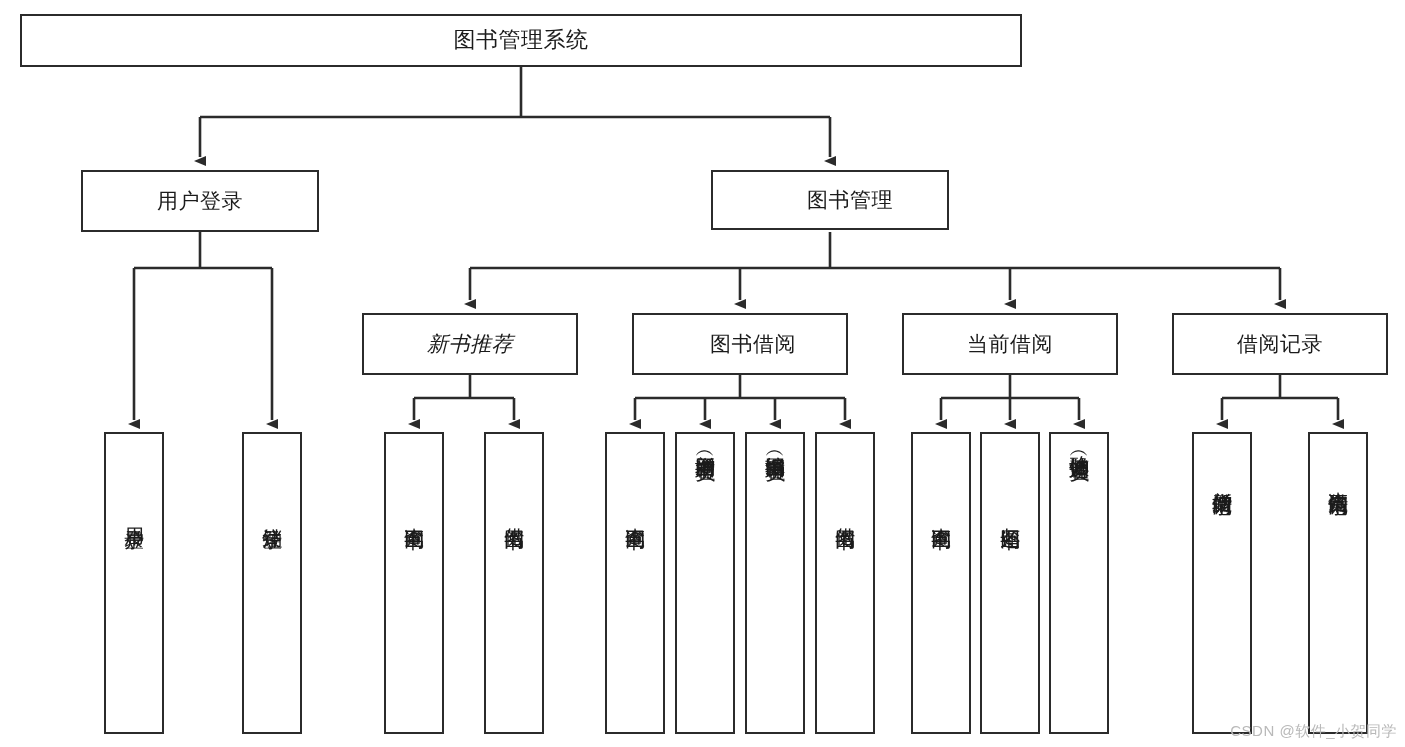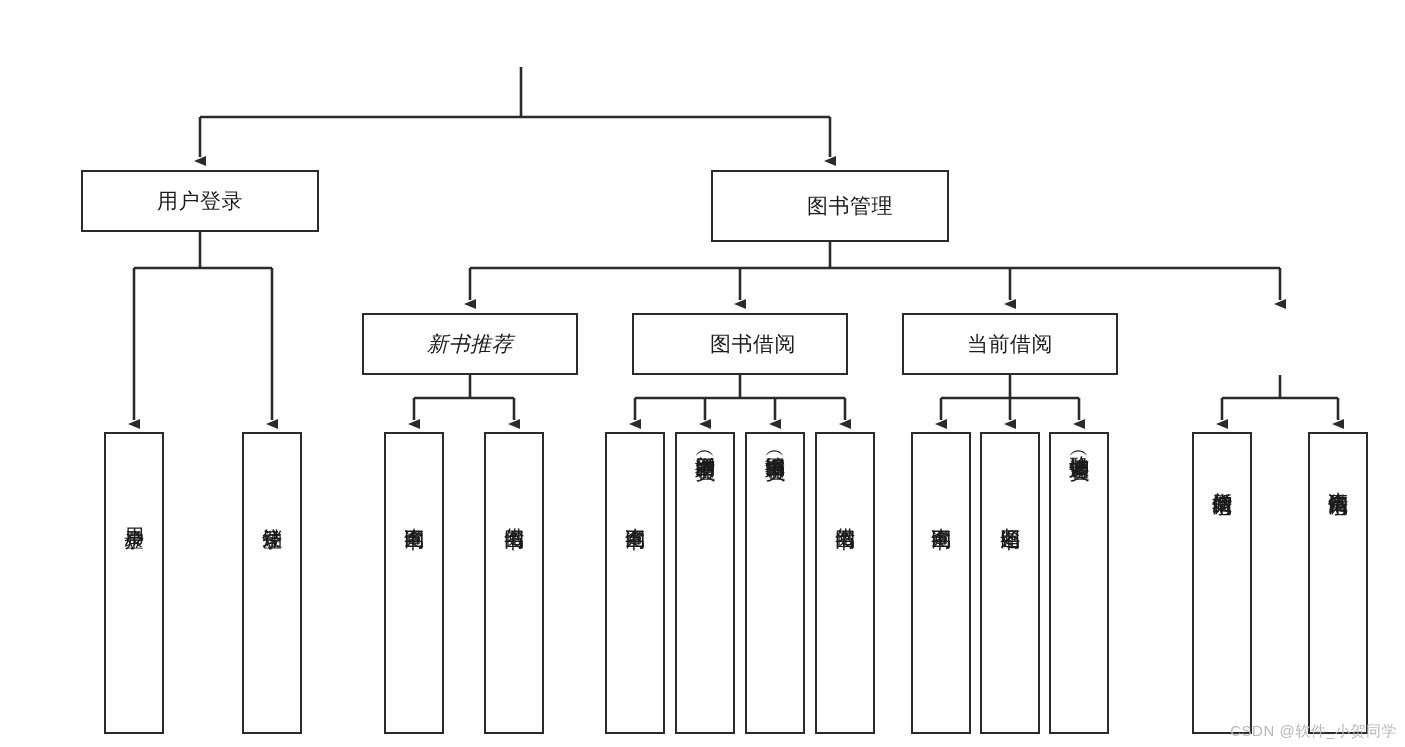--- a/index.html
+++ b/index.html
@@ -118,41 +118,47 @@
       <path d="M1010,398 L1010,420" marker-end="url(#arrow)"></path>
       <path d="M1079,398 L1079,420" marker-end="url(#arrow)"></path>
 
       <path d="M1280,375 L1280,398"></path>
       <path d="M1222,398 L1338,398"></path>
       <path d="M1222,398 L1222,420" marker-end="url(#arrow)"></path>
       <path d="M1338,398 L1338,420" marker-end="url(#arrow)"></path>
     </g>
   </svg>
 
+  <div class="node node-h node-root" style="left:20px; top:14px; width:1002px; height:53px;">
+    <span>图书管理系统</span>
+  </div>
 
   <div class="node node-h" style="left:81px; top:170px; width:238px; height:62px;">
     <span>用户登录</span>
   </div>
 
-  <div class="node node-h" style="left:711px; top:170px; width:238px; height:72px;padding-left:40px;">
+  <div class="node node-h" style="left:711px; top:170px; width:238px; height:60px;padding-left:40px;">
     <span>图书管理</span>
   </div>
 
   <div class="node node-h" style="left:362px; top:313px; width:216px; height:62px;font-style:italic;">
     <span>新书推荐</span>
   </div>
 
   <div class="node node-h" style="left:632px; top:313px; width:216px; height:62px;padding-left:26px;">
     <span>图书借阅</span>
   </div>
 
   <div class="node node-h" style="left:902px; top:313px; width:216px; height:62px;align-items:center;">
     <span>当前借阅</span>
   </div>
 
+  <div class="node node-h" style="left:1172px; top:313px; width:216px; height:62px;">
+    <span>借阅记录</span>
+  </div>
 
   <div class="node node-v" style="left:104px; top:432px; width:60px; height:302px; padding-top:78px;">
     <span class="vlabel">用户登录</span>
   </div>
 
   <div class="node node-v" style="left:242px; top:432px; width:60px; height:302px; padding-top:78px;">
     <span class="vlabel">注销登录</span>
   </div>
 
   <div class="node node-v" style="left:384px; top:432px; width:60px; height:302px; padding-top:78px;">

